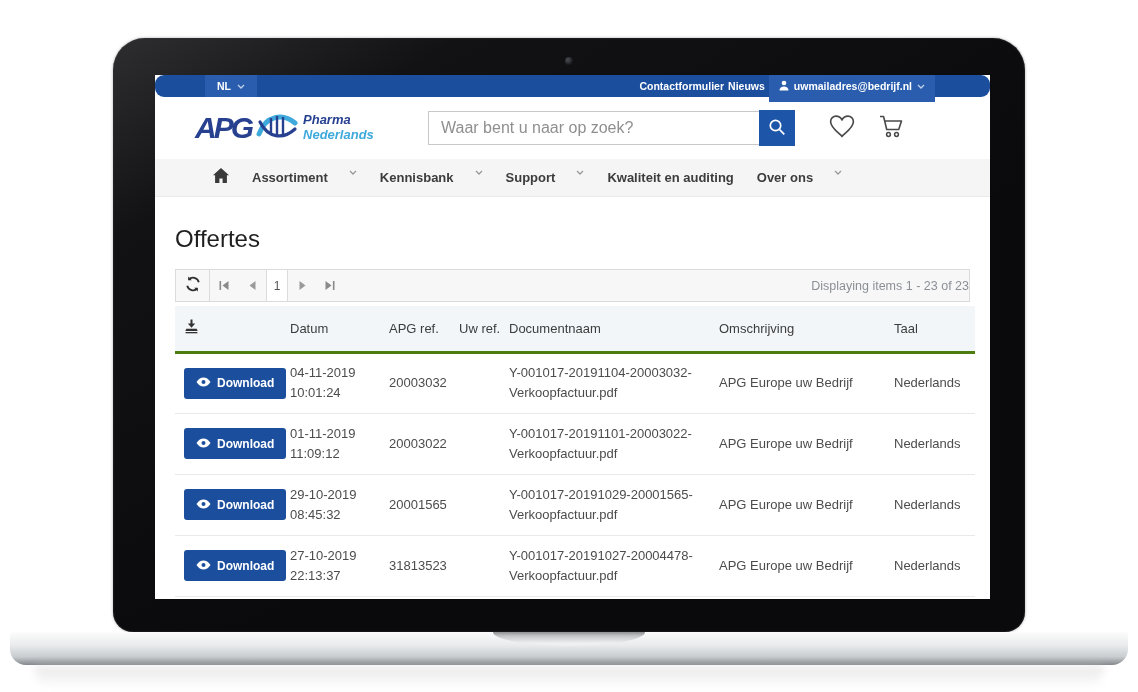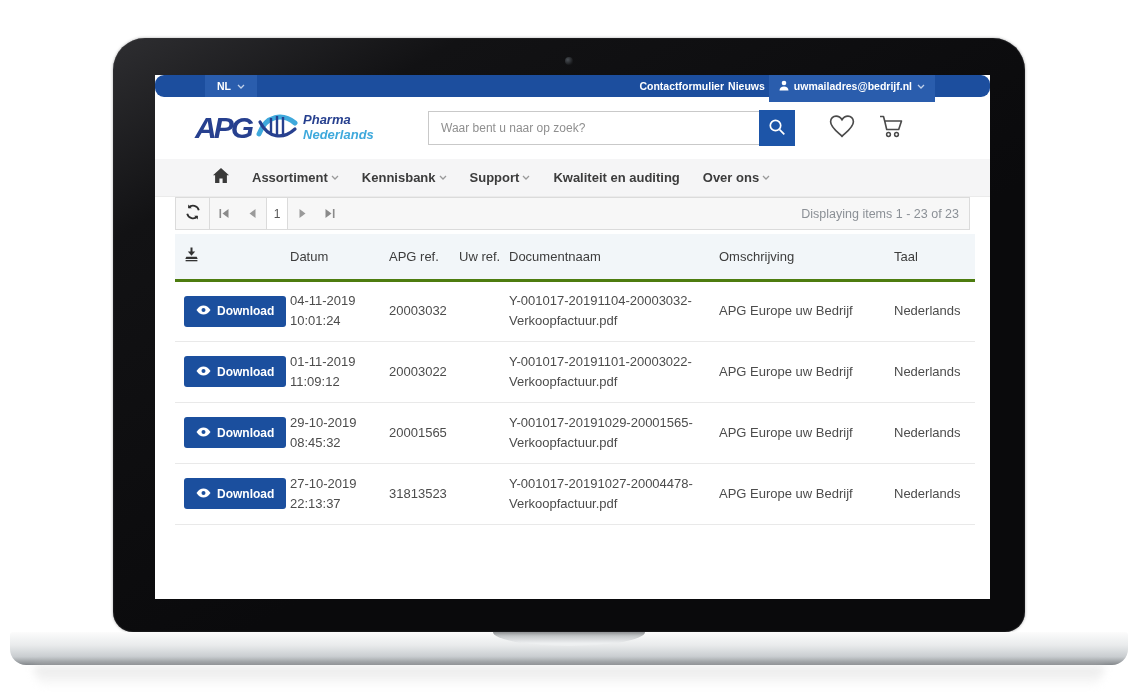--- a/index.html
+++ b/index.html
@@ -46,47 +46,47 @@
   .chev { display:inline-flex; opacity:.85; }
 
   
   .site-header { height:62px; background:#fff; display:flex; align-items:center; }
   .logo { margin-left:40px; width:208px; display:flex; align-items:center; gap:5px; }
   .logo-apg { font-size:30px; font-weight:bold; font-style:italic; letter-spacing:-3px; color:#27408f; line-height:1; }
   .logo-text { font-style:italic; font-weight:bold; font-size:13px; line-height:1.15; }
   .logo-pharma { color:#27408f; } .logo-packaging { color:#3fa9dc; }
   .search-wrap { display:flex; margin-left:25px; align-items:center; }
   .search-input { width:331px; height:34px; border:1px solid #c9c9c9; border-right:none; padding:16px 12px;
-    font-size:12px; color:#333; outline:none; font-family:"Liberation Sans",sans-serif; }
+    font-size:16px; color:#333; outline:none; font-family:"Liberation Sans",sans-serif; }
   .search-input::placeholder { color:#8f8f8f; }
   .search-btn { width:36px; height:36px; background:#1d55a8; border:none; display:flex; align-items:center;
     justify-content:center; cursor:pointer; }
   .icon-btn { background:none; border:none; cursor:pointer; display:flex; align-items:center; color:#4a4a4a; }
   .heart-btn { margin-left:33px; } .cart-btn { margin-left:22px; }
 
   
   .site-nav { height:38px; background:#f5f5f6; border-bottom:1px solid #ebebeb; display:flex;
     align-items:center; gap:23px; padding-left:58px; }
-  .nav-item { display:flex; align-items:center; gap:3px; font-size:13px; font-weight:bold; color:#3c3c3c; cursor:pointer; }
+  .nav-item { display:flex; gap:21px; font-size:13px; font-weight:bold; color:#3c3c3c; cursor:pointer; }
   .nav-item .chev { color:#8a8a8a; }
   .home-link { display:flex; cursor:pointer; }
 
   
   .site-main { padding:0 20px; background:#fff; }
   .page-title { font-size:24px; font-weight:500; color:#1f1f1f; margin:28px 0 16px; }
 
   .toolbar { height:33px; border:1px solid #dbdbdb; background:#f7f7f7; display:flex; align-items:center; }
   .refresh-cell { width:34px; height:100%; border-right:1px solid #dbdbdb; display:flex; align-items:center;
     justify-content:center; cursor:pointer; }
   .pager { display:flex; align-items:center; height:100%; }
   .pager-btn { width:28px; height:100%; display:flex; align-items:center; justify-content:center;
     background:none; border:none; cursor:pointer; color:#8f8f8f; }
   .pager-page { width:22px; height:100%; background:#fff; border-left:1px solid #dbdbdb; border-right:1px solid #dbdbdb;
     display:flex; align-items:center; justify-content:center; font-size:12px; color:#555; }
-  .toolbar-status { margin-left:auto; margin-right:10px; font-size:12.5px; color:#8b9096; }
+  .toolbar-status { margin-left:auto; font-size:12.5px; color:#8b9096; }
 
   .grid-table { margin-top:4px; width:800px; border-collapse:collapse; table-layout:fixed;
     font-size:13px; color:#4c4c4c; }
   .grid-table thead tr { background:#f2f6f9; height:46px; }
   .grid-table th { font-weight:normal; color:#3d3d3d; text-align:left; padding:0 4px 0 0; border-bottom:3px solid #4d7c0f; }
   .grid-table td { height:61px; vertical-align:middle; border-bottom:1px solid #e9e9e9; padding:0 4px 0 0; line-height:20px; }
   .col-pad { padding-left:4px !important; }
   .first-col { padding-left:9px !important; }
   .btn-download { display:inline-flex; align-items:center; gap:6px; background:#1b4f9e; color:#fff;
     border:none; border-radius:3px; padding:0 12px; height:31px; font-size:12px; font-weight:bold;
@@ -215,20 +215,21 @@
         <span>Over ons</span>
         <span class="chev">
             <svg width="8" height="5" viewBox="0 0 8 5">
               <path d="M1 1l3 3 3-3" fill="none" stroke="#8a8a8a" stroke-width="1.3"></path>
             </svg>
           </span>
       </span>
     </div>
 
     <div class="site-main">
+      <h1 class="page-title">Offertes</h1>
 
       <div class="toolbar">
         <div class="refresh-cell">
           <span>
             <svg width="16" height="16" viewBox="0 0 16 16">
               <path d="M13.8 6.2A6 6 0 0 0 3.6 3.6" fill="none" stroke="#2f2f2f" stroke-width="1.8"></path>
               <path d="M3.2 0.6v3.6h3.6z" fill="#2f2f2f"></path>
               <path d="M2.2 9.8a6 6 0 0 0 10.2 2.6" fill="none" stroke="#2f2f2f" stroke-width="1.8"></path>
               <path d="M12.8 15.4v-3.6H9.2z" fill="#2f2f2f"></path>
             </svg>

